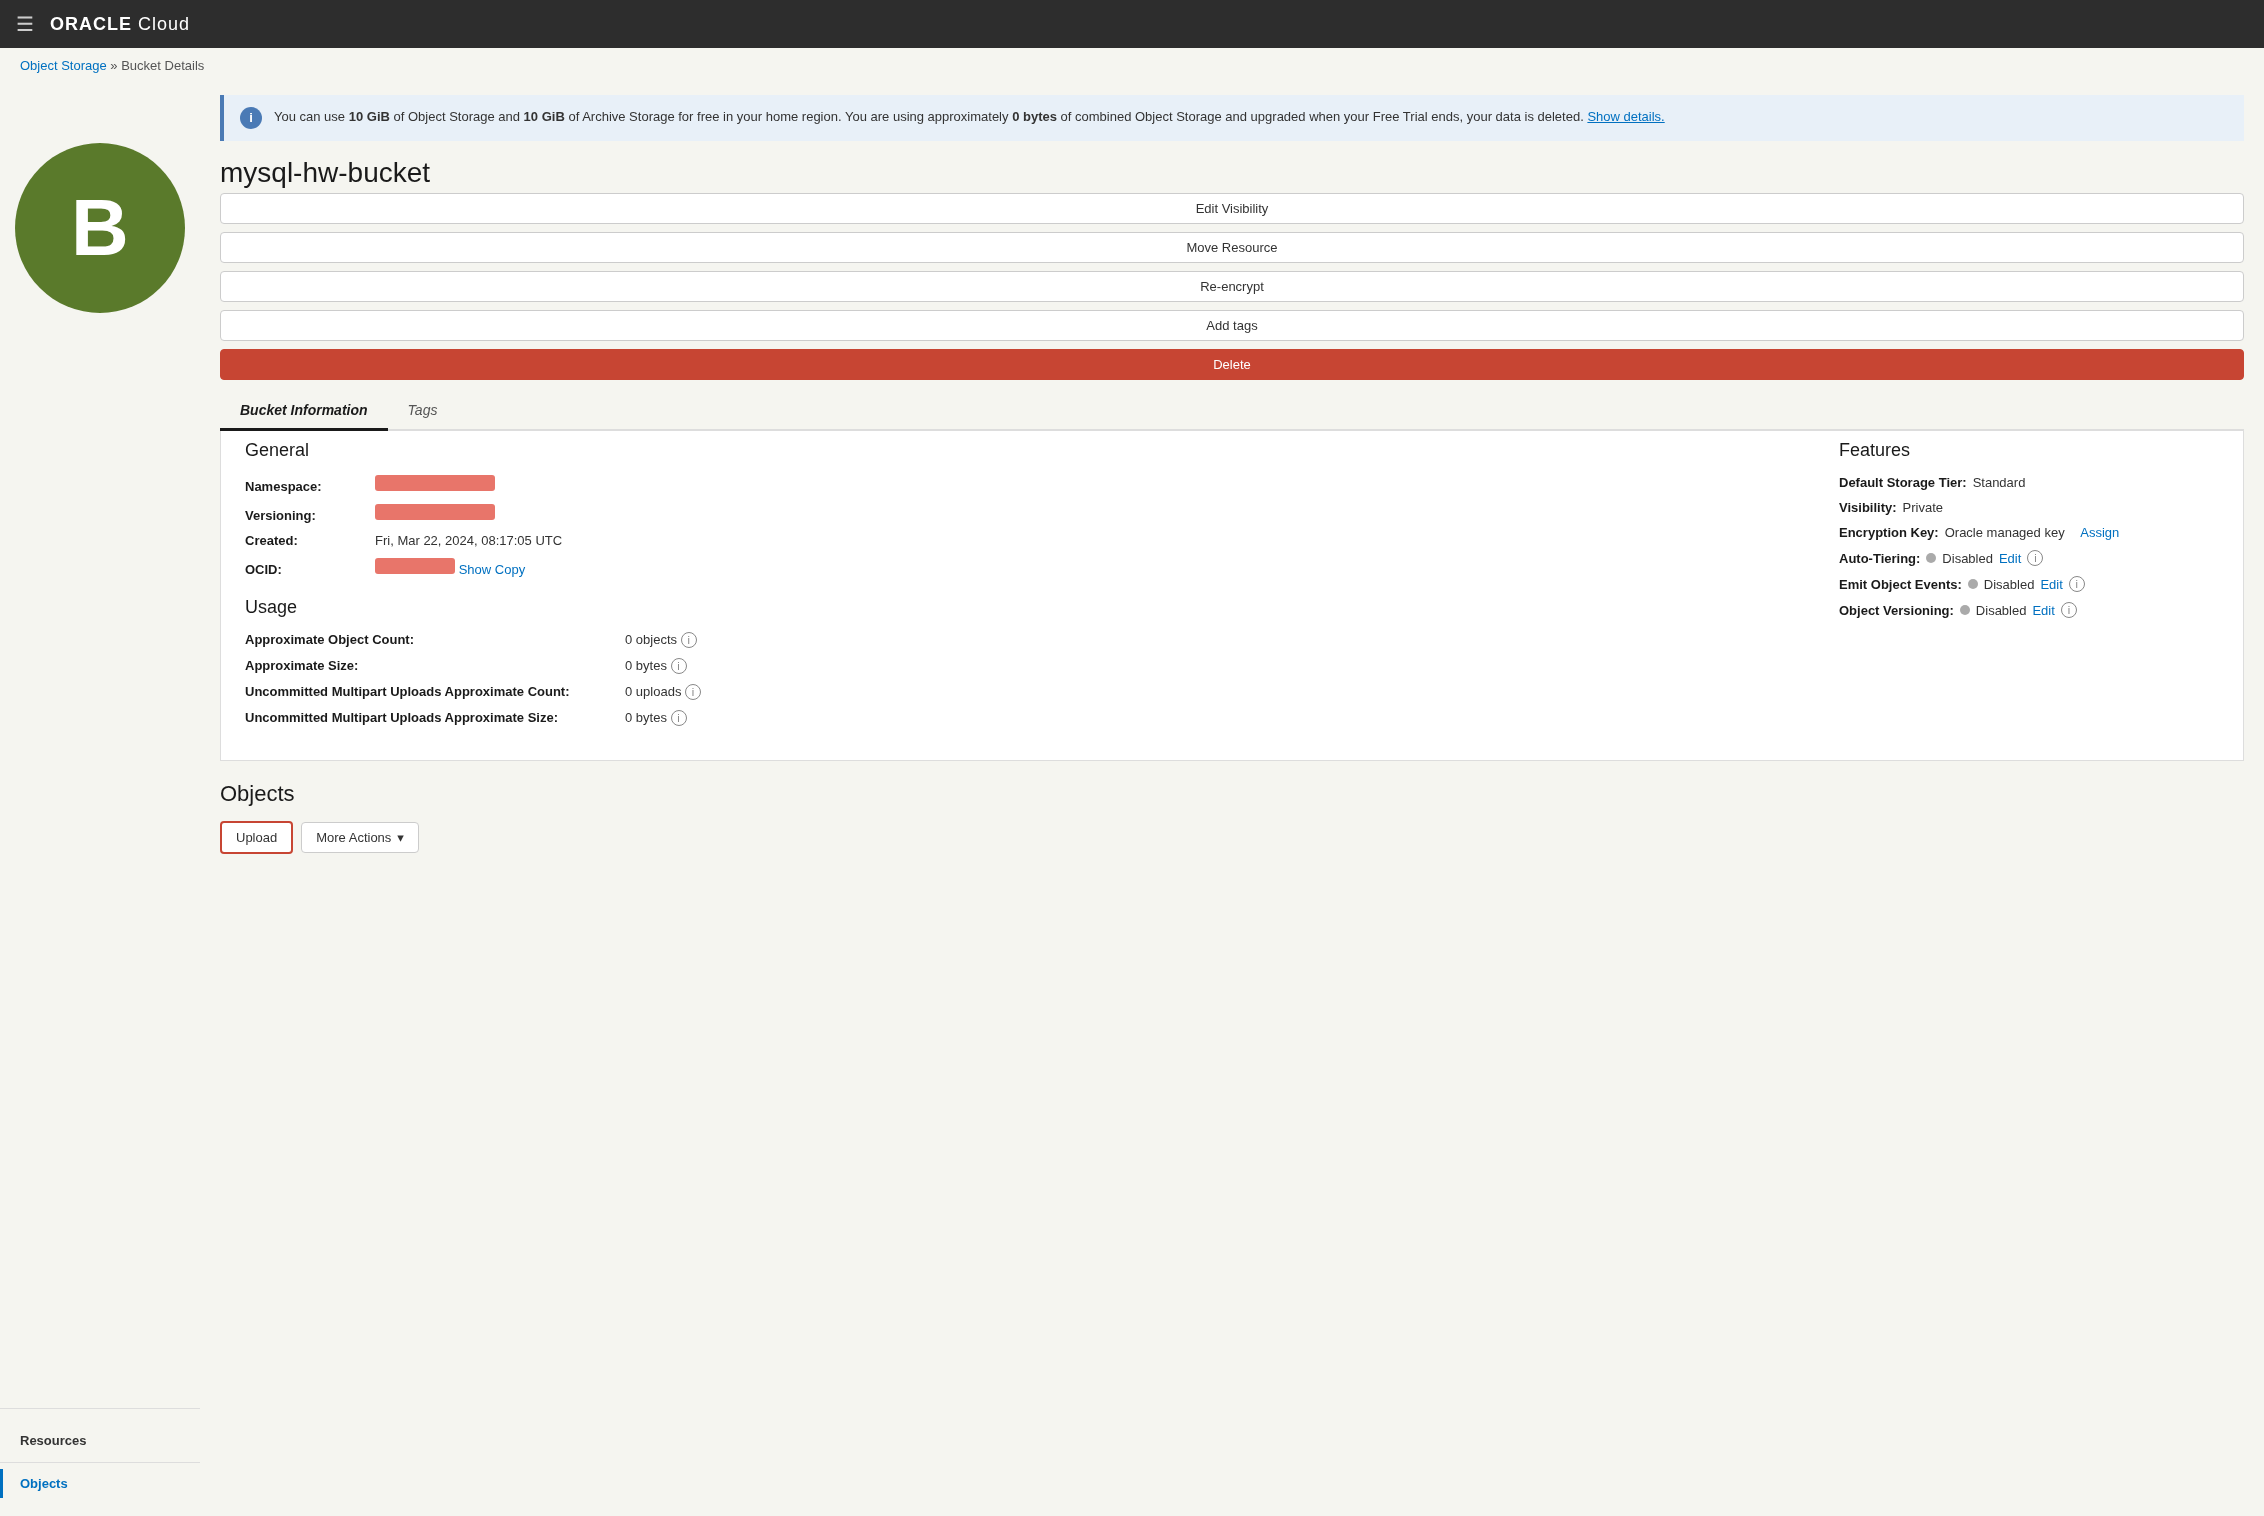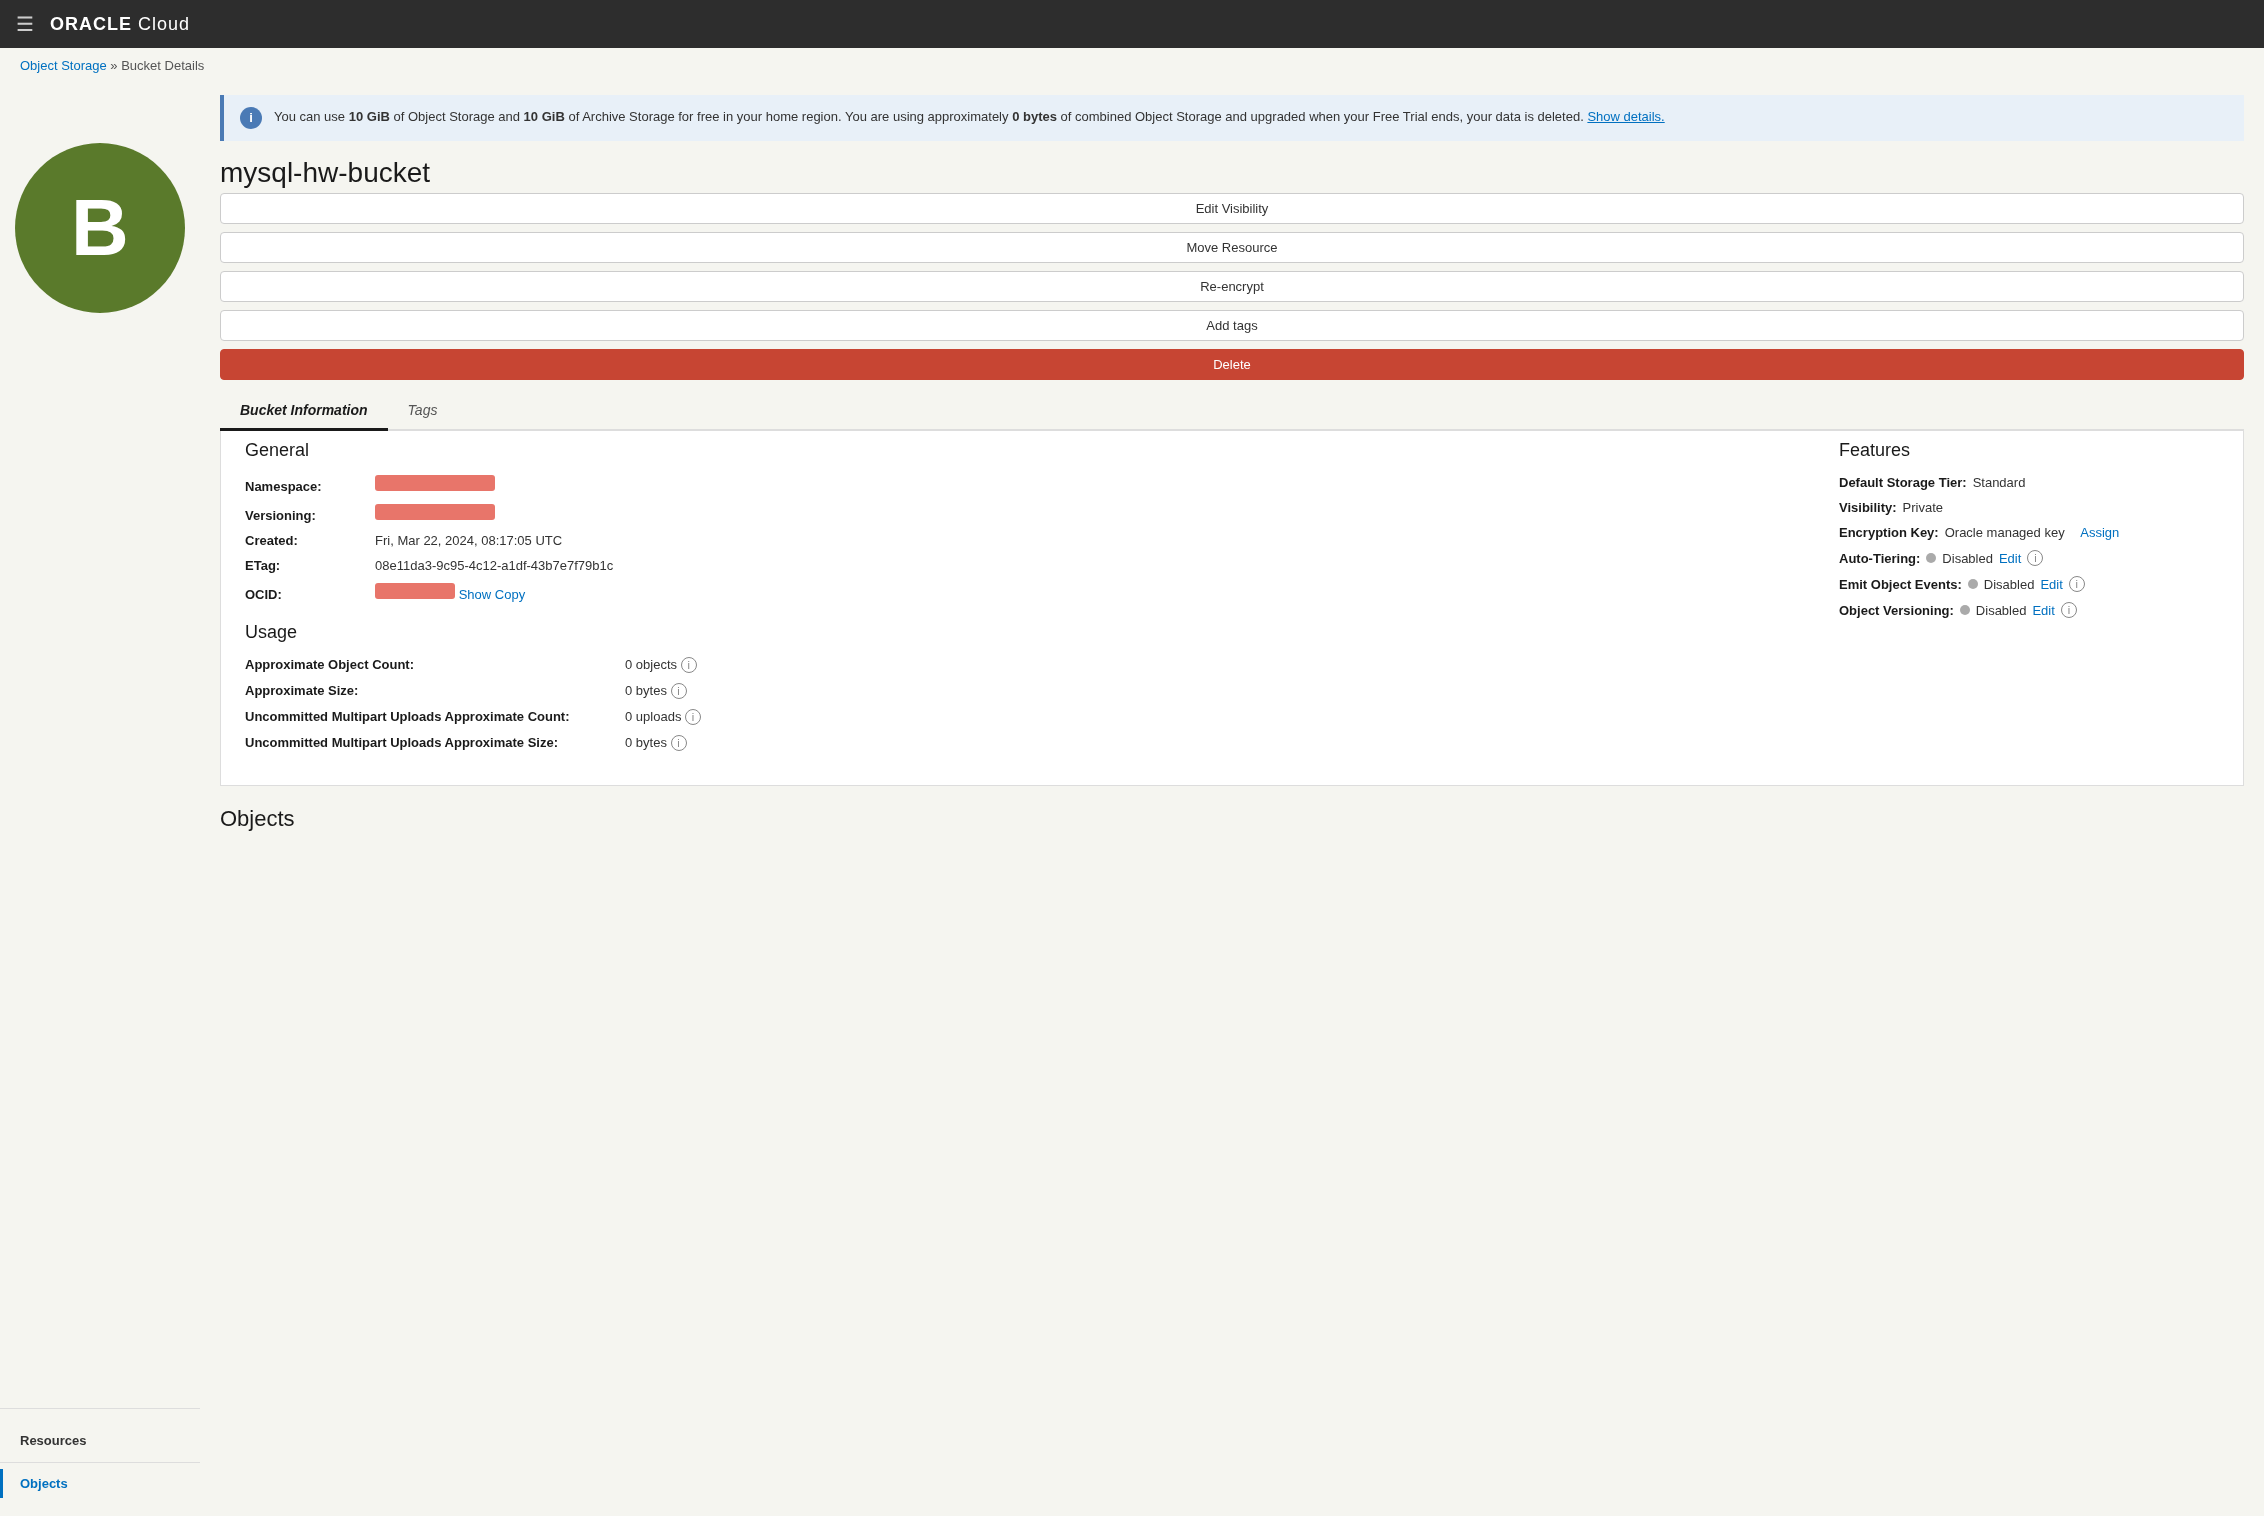--- a/index.html
+++ b/index.html
@@ -407,24 +407,20 @@
           <div class="info-row">
             <span class="info-label">Versioning:</span>
             <span class="info-value-redacted"></span>
           </div>
 
           <div class="info-row">
             <span class="info-label">Created:</span>
             <span class="info-value">Fri, Mar 22, 2024, 08:17:05 UTC</span>
           </div>
 
-          <div class="info-row">
-            <span class="info-label">ETag:</span>
-            <span class="info-value">08e11da3-9c95-4c12-a1df-43b7e7f79b1c</span>
-          </div>
 
           <div class="info-row">
             <span class="info-label">OCID:</span>
             <span class="info-value-redacted-sm"></span>
             &nbsp;
             <button class="link-btn">Show</button>
             &nbsp;
             <button class="link-btn">Copy</button>
           </div>
 
@@ -502,20 +498,27 @@
             <button class="link-btn">Edit</button>
             <span class="info-circle">i</span>
           </div>
         </div>
 
       </div>
     </div>
 
     <div class="objects-section">
       <div class="objects-title">Objects</div>
+      <div class="objects-toolbar">
+        <button class="btn-upload">Upload</button>
+        <button class="btn-more-actions">
+          <span>More Actions</span>
+          <span>▾</span>
+        </button>
+      </div>
     </div>
 
   </div>
 
   <div class="sidebar" style="order:-1; position:absolute; left:0; bottom:0; width:200px;">
   </div>
 
 </div>
 
 <div style="position:fixed; bottom:2px; left:0; width:200px; background:#f5f5f0; border-top:1px solid #ddd; padding: 16px 0;">

